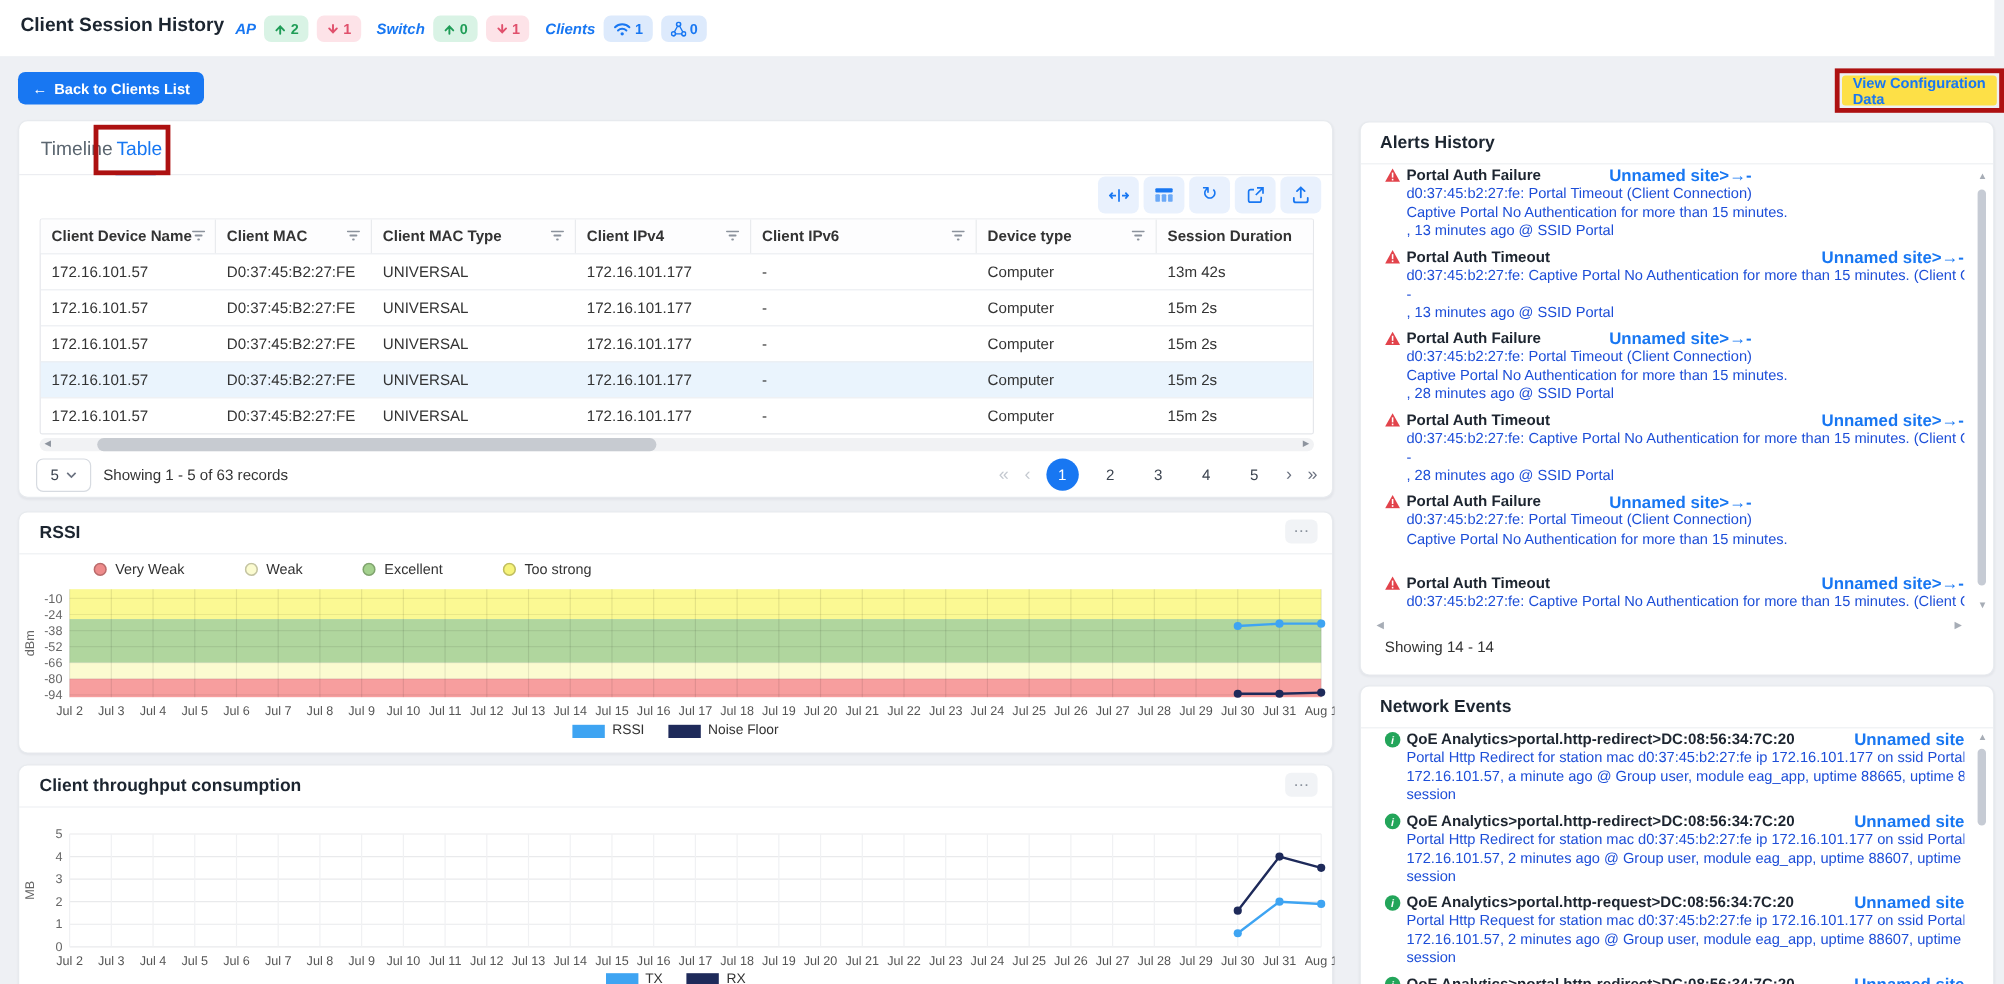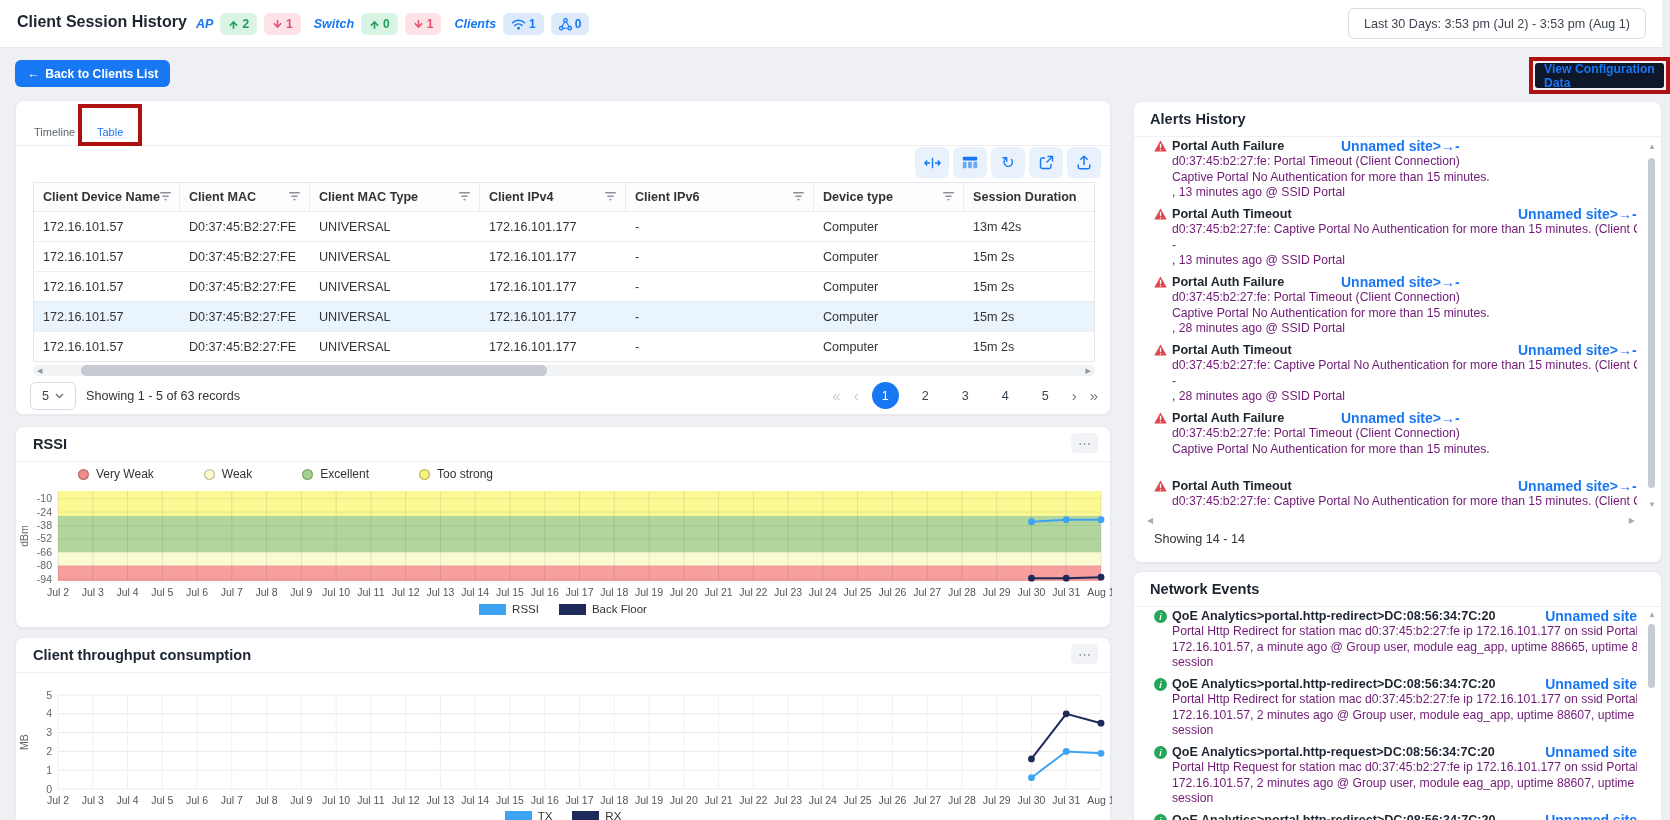--- a/index.html
+++ b/index.html
@@ -14,33 +14,33 @@
   .stat-label { color:#1877f2; font-size:12.5px; font-weight:bold; margin-left:6px;font-style:italic; }
   .pill { display:flex; align-items:center; gap:3px; height:22px; padding:0 8px; border-radius:6px; font-size:12px; font-weight:bold; }
   .pill.up { background:#d9f3e5; color:#1f9d57; }
   .pill.down { background:#fde3e8; color:#e0506c; }
   .pill.blue { background:#ddeafc; color:#1877f2; }
   .daterange { position:absolute; right:16px; top:8px; height:31px; display:flex; align-items:center; padding:0 15px; border:1px solid #d9dde3; border-radius:6px; background:#fff; font-size:12.6px; color:#3c4450; }
 
   
   .btn-back { position:absolute; left:15px; top:60px; height:27px; display:flex; align-items:center; gap:6px; padding:0 12px; background:#1877f2; color:#fff; font-size:12.2px; font-weight:bold; border-radius:6px; cursor:pointer; }
   .vc-box { position:absolute; left:1529px; top:57px; border:3px solid #ad1111; padding:2px; }
-  .btn-viewconfig { height:25px; display:flex; align-items:center; padding:0 9px; background:#0f172a; color:#1877f2; font-size:12.2px; font-weight:bold; border-radius:3px; cursor:pointer; }
+  .btn-viewconfig { height:25px; display:flex; align-items:center; padding:0 9px; background:#fde047; color:#1877f2; font-size:12.2px; font-weight:bold; border-radius:3px; cursor:pointer; }
 
   
   .card { position:absolute; background:#fff; border:1px solid #e7eaee; border-radius:8px; box-shadow:0 1px 2px rgba(16,24,40,.05); }
   .main-card  { left:15px;  top:100px; width:1096px; height:315px; }
   .rssi-card  { left:15px;  top:426px; width:1096px; height:202px; }
   .tp-card    { left:15px;  top:637px; width:1096px; height:196px; }
   .alerts-card{ left:1133px; top:101px; width:529px; height:462px; }
   .events-card{ left:1133px; top:571px; width:529px; height:260px; }
 
   
   .tabs { position:absolute; left:0; top:0; width:100%; height:45px; border-bottom:1px solid #ecedf1; }
-  .tab { position:absolute; top:25px; font-size:11px; cursor:pointer; }
+  .tab { position:absolute; top:15px; font-size:16px; cursor:pointer; }
   .tab-timeline { left:18px; color:#5b6670; }
   .tab-table { left:81px; color:#1877f2; }
   .tab-underline { position:absolute; left:79px; top:42px; width:36px; height:3px; background:#1877f2; border-radius:2px; }
   .red-box { position:absolute; border:4px solid #ad1111; }
   .tab-red-box { left:62px; top:3px; width:64px; height:42px; }
 
   
   .table-title { position:absolute; left:17px; top:53px; font-size:14.6px; font-weight:bold; color:#1c2530; }
   .tbl-actions { position:absolute; right:9px; top:46px; display:flex; gap:4px; }
   .icon-btn { width:34px; height:31px; display:flex; align-items:center; justify-content:center; background:#e9f1fd; border-radius:6px; color:#1877f2; cursor:pointer; font-size:15px; }
@@ -79,21 +79,21 @@
   .lb-item { display:flex; align-items:center; gap:6px; }
   .lb-swatch { width:27px; height:11px; }
 
   
   .alerts-list { position:absolute; left:20px; top:36px; width:483px; height:377px; overflow:hidden; }
   .alert-item, .event-item { position:relative; height:68px; padding-left:18px; }
   .warn-ico, .einfo { position:absolute; left:0; top:2px; }
   .a-title, .e-title { font-size:12.6px; font-weight:bold; color:#1d2530; line-height:16px; display:block; white-space:nowrap; }
   .a-link, .e-link { position:absolute; top:0; font-size:14px; font-weight:bold; color:#1877f2; cursor:pointer; white-space:nowrap; }
   .pos-mid { left:187px; } .pos-right { left:364px; }
-  .a-line, .e-line { font-size:12.2px; color:#701a75; line-height:15.5px; white-space:nowrap; }
+  .a-line, .e-line { font-size:12.2px; color:#1d4ed8; line-height:15.5px; white-space:nowrap; }
   .einfo { width:13px; height:13px; border-radius:50%; background:#23a55a; color:#fff; font-size:9px; font-weight:bold; font-style:italic; display:flex; align-items:center; justify-content:center; }
   .vthumb { position:absolute; right:6px; width:7px; background:#c6cbd4; border-radius:4px; }
   .scroll-arrow { position:absolute; color:#a7adb6; font-size:8px; cursor:pointer; }
   .alerts-foot-showing { position:absolute; left:20px; top:430px; font-size:12.6px; color:#333; }
   .events-list { position:absolute; left:20px; top:36px; width:483px; height:222px; overflow:hidden; }
 </style>
 </head>
 <body>
 
 <div class="screen">
@@ -139,21 +139,20 @@
         <span class="pill blue">
           <svg width="13" height="13" viewBox="0 0 13 13">
             <circle cx="6.5" cy="2.3" r="1.7" fill="none" stroke="#1877f2" stroke-width="1.3"></circle>
             <circle cx="2.2" cy="10.2" r="1.7" fill="none" stroke="#1877f2" stroke-width="1.3"></circle>
             <circle cx="10.8" cy="10.2" r="1.7" fill="none" stroke="#1877f2" stroke-width="1.3"></circle>
             <path d="M5.6 3.9 L3 8.6 M7.4 3.9 L10 8.6 M4 10.2 L9 10.2" stroke="#1877f2" stroke-width="1.1"></path>
           </svg>
           <span>0</span>
         </span>
       </div>
-    <div class="daterange">Last 30 Days: 3:53 pm (Jul 2) - 3:53 pm (Aug 1)</div>
   </div>
 
   <div class="btn-back">
     <span>←</span>
     <span>Back to Clients List</span>
   </div>
   <div class="vc-box red-box">
     <div class="btn-viewconfig">View Configuration Data</div>
   </div>
 
@@ -507,21 +506,21 @@
         <circle cx="1050.2333333333333" cy="151.12765957446808" r="3.4" fill="#1e2a5a"></circle>
         <circle cx="1085" cy="150.17021276595744" r="3.4" fill="#1e2a5a"></circle>
       </svg>
     <div class="legend-bottom" style="top:176px" id="rssiLegendBottom">
         <div class="lb-item">
           <span class="lb-swatch" style="background: rgb(62, 164, 242);"></span>
           <span>RSSI</span>
         </div>
         <div class="lb-item">
           <span class="lb-swatch" style="background: rgb(30, 42, 90);"></span>
-          <span>Back Floor</span>
+          <span>Noise Floor</span>
         </div>
       </div>
   </div>
 
   <div class="card tp-card">
     <div class="card-head-title">Client throughput consumption</div>
     <div class="dots-btn">⋯</div>
     <div class="card-head-line"></div>
     <svg class="chart" id="tpSvg" width="1096" height="196">
         <line x1="42" x2="1085" y1="151" y2="151" stroke="#e9eaec" stroke-width="1"></line>

